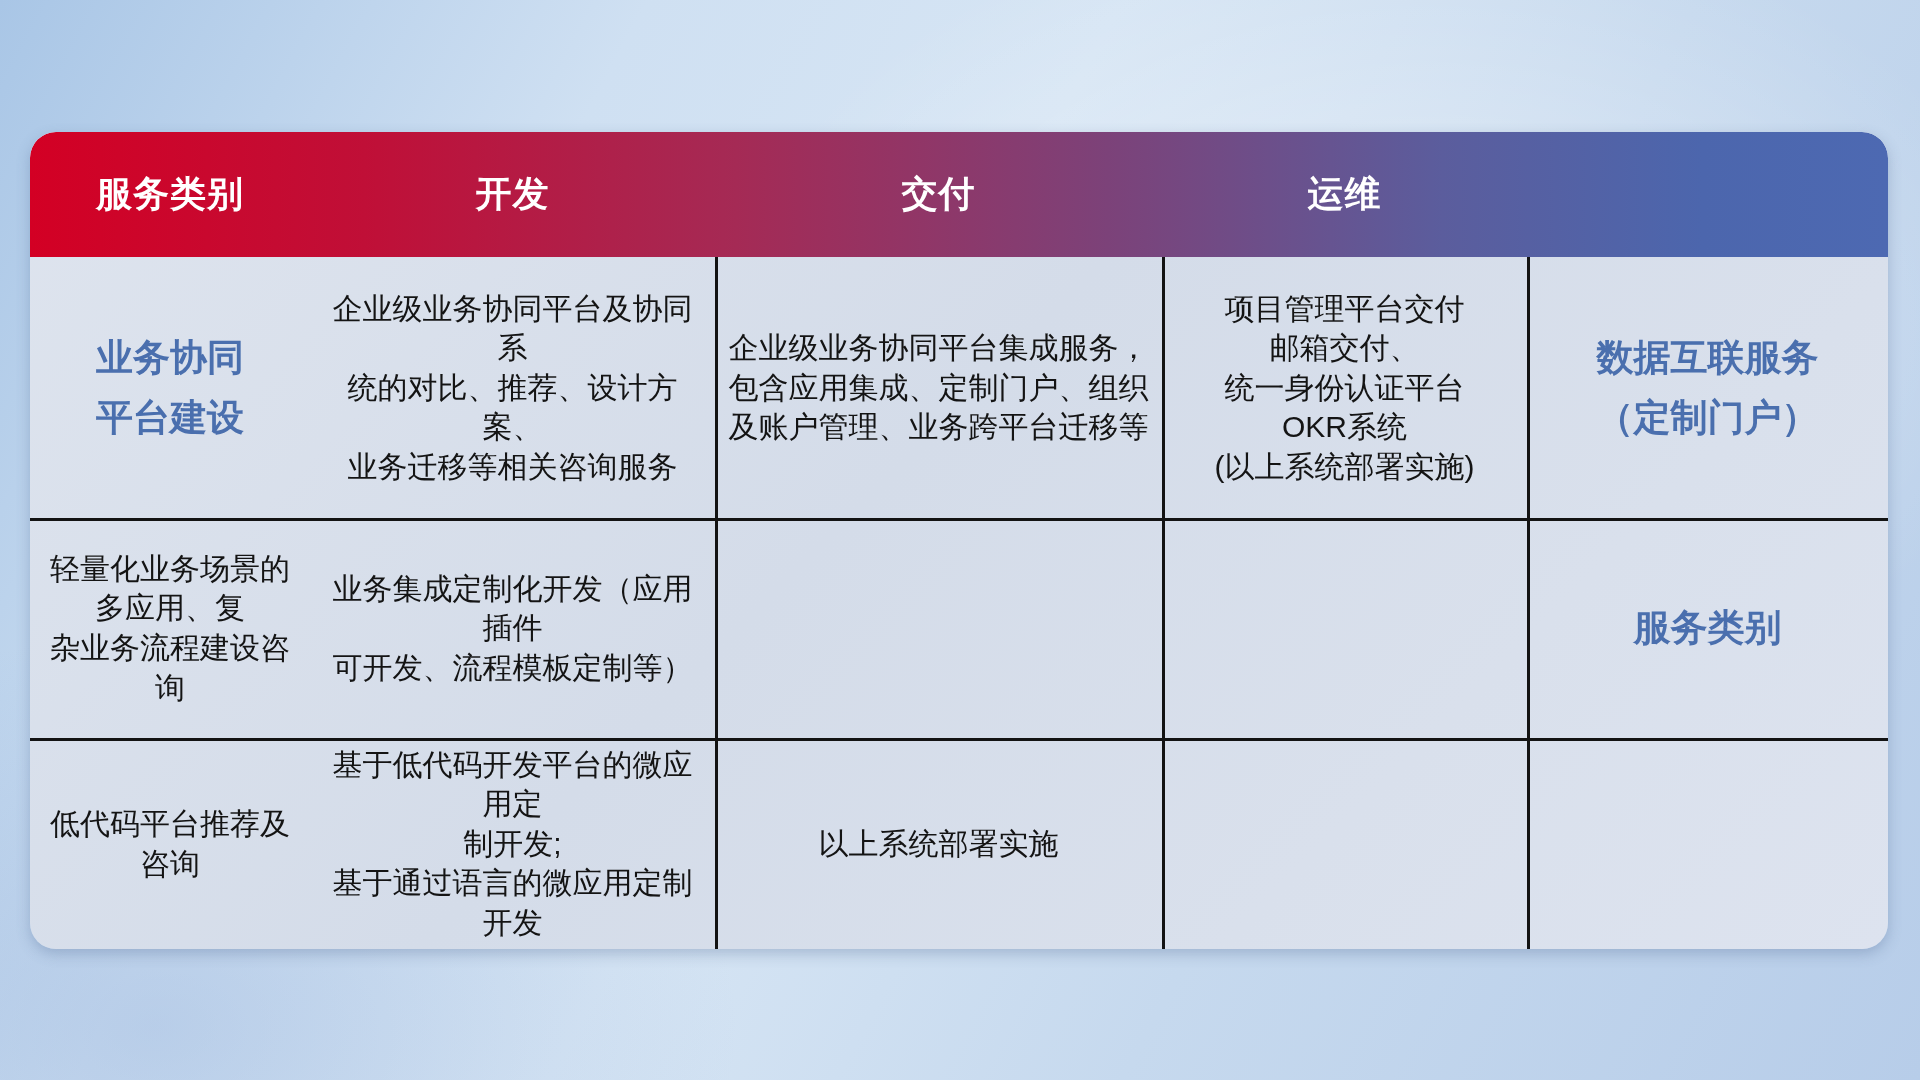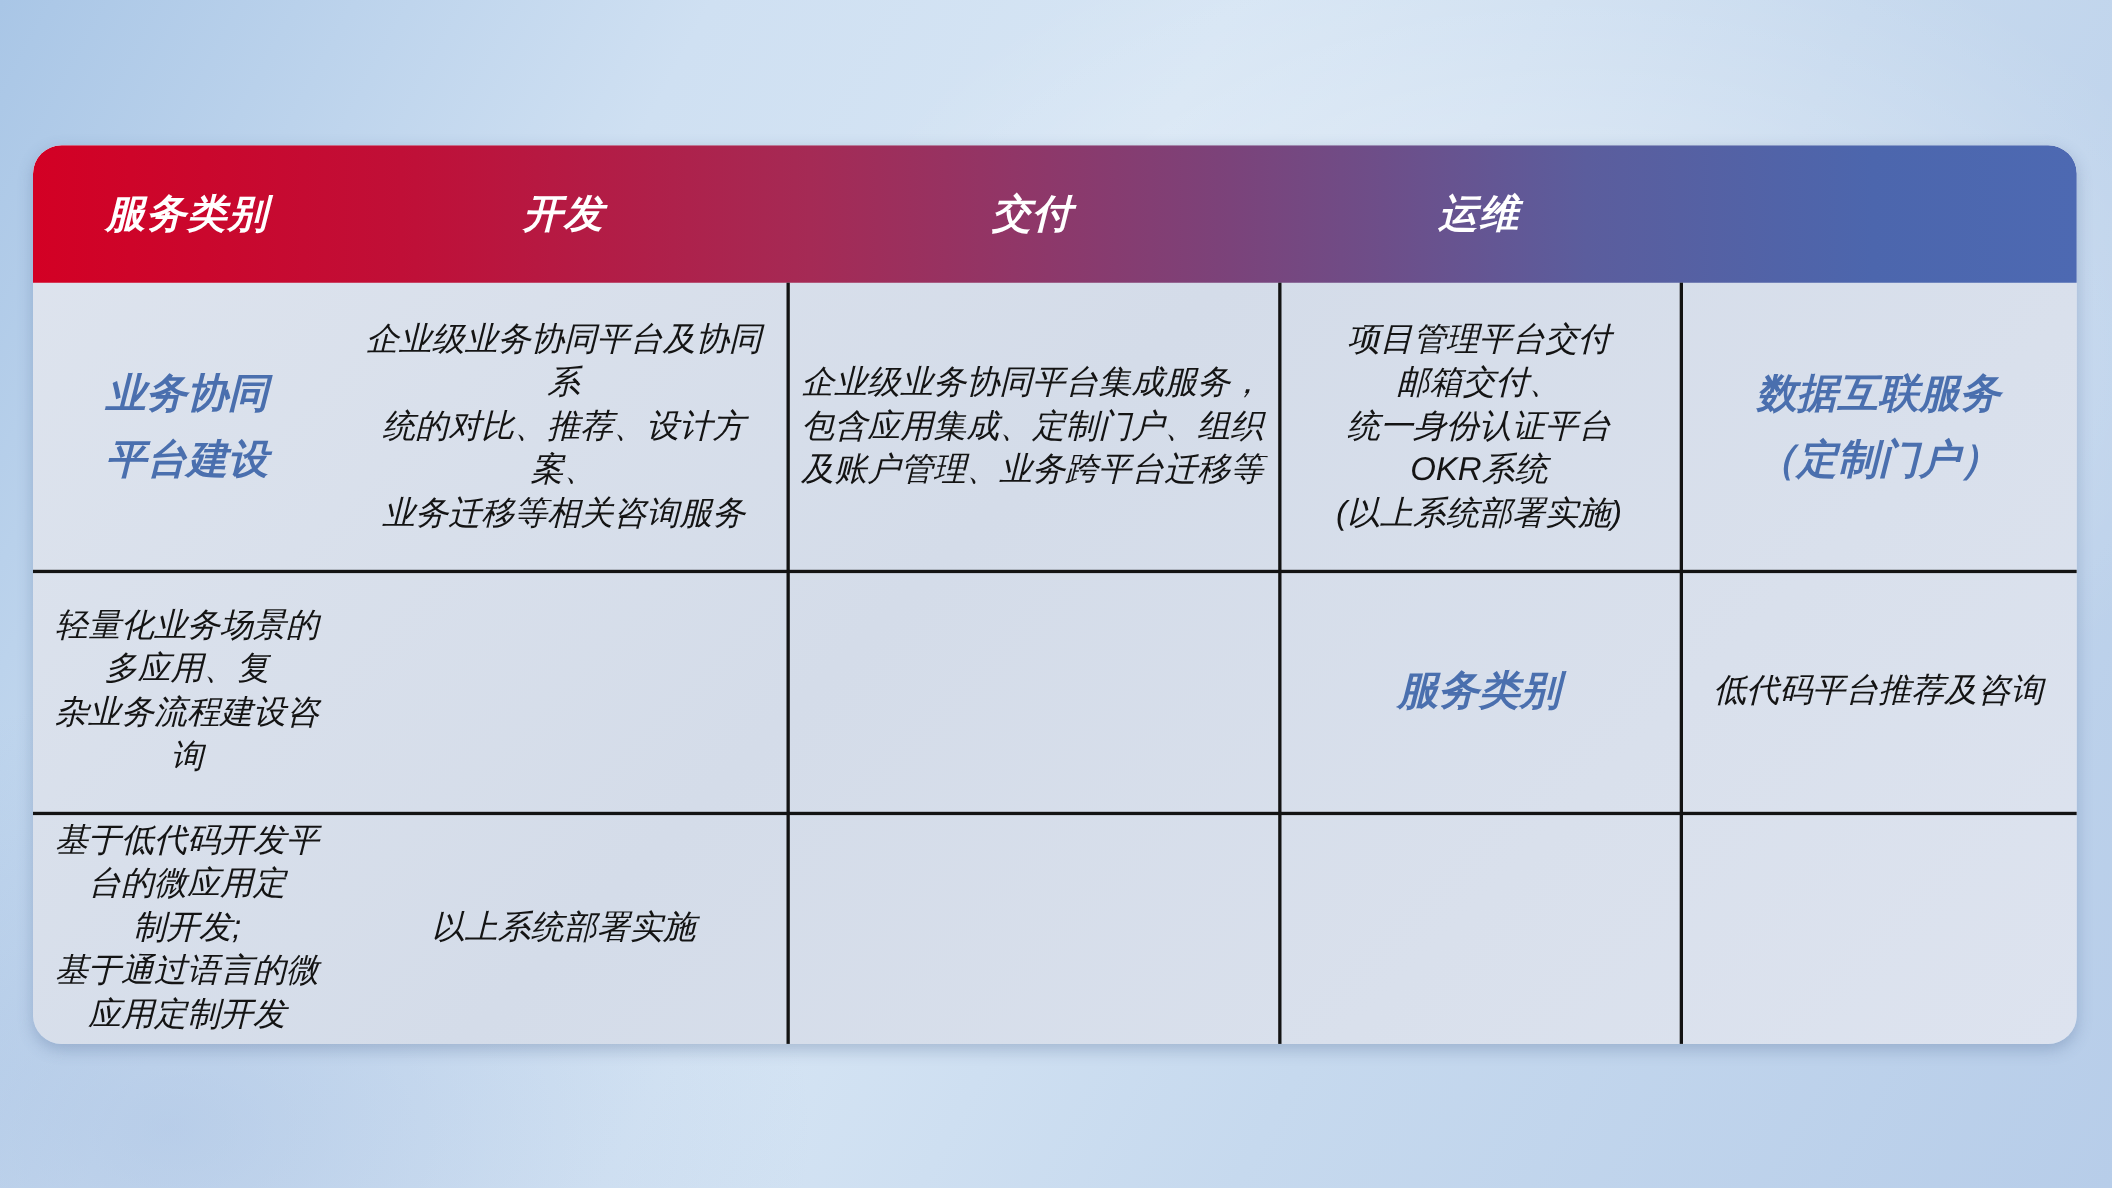--- a/index.html
+++ b/index.html
@@ -11,21 +11,20 @@
     font-family: "Liberation Sans", "DejaVu Sans", sans-serif;
   }
   .stage {
     position: relative;
     width: 1920px;
     height: 1080px;
     background:
       radial-gradient(1100px 700px at 72% 30%, rgba(255,255,255,0.45), rgba(255,255,255,0) 60%),
       radial-gradient(900px 600px at 8% 95%, rgba(140,170,215,0.35), rgba(140,170,215,0) 65%),
       linear-gradient(118deg, #a9c6e6 0%, #cfe0f2 26%, #d6e5f4 45%, #c6d9ee 68%, #b7cde9 100%);
-    font-style: italic;
   }
   .card {
     position: absolute;
     left: 30px;
     top: 132px;
     width: 1858px;
     height: 817px;
     border-radius: 26px;
     background: linear-gradient(135deg, #dee4ee 0%, #d4dce9 45%, #d9e0ec 75%, #dde3ef 100%);
     box-shadow: 0 5px 14px rgba(70, 95, 140, 0.30);
@@ -124,20 +123,22 @@
       <div class="cell">项目管理平台交付
 邮箱交付、
 统一身份认证平台
 OKR系统
 (以上系统部署实施)</div>
 
       <div class="cell category">数据互联服务
 （定制门户）</div>
       <div class="cell">轻量化业务场景的多应用、复
 杂业务流程建设咨询</div>
+      <div class="cell">业务集成定制化开发（应用插件
+可开发、流程模板定制等）</div>
       <div class="cell"></div>
       <div class="cell"></div>
 
       <div class="cell category">服务类别</div>
       <div class="cell">低代码平台推荐及咨询</div>
       <div class="cell">基于低代码开发平台的微应用定
 制开发;
 基于通过语言的微应用定制开发</div>
       <div class="cell">以上系统部署实施</div>
       <div class="cell"></div>

